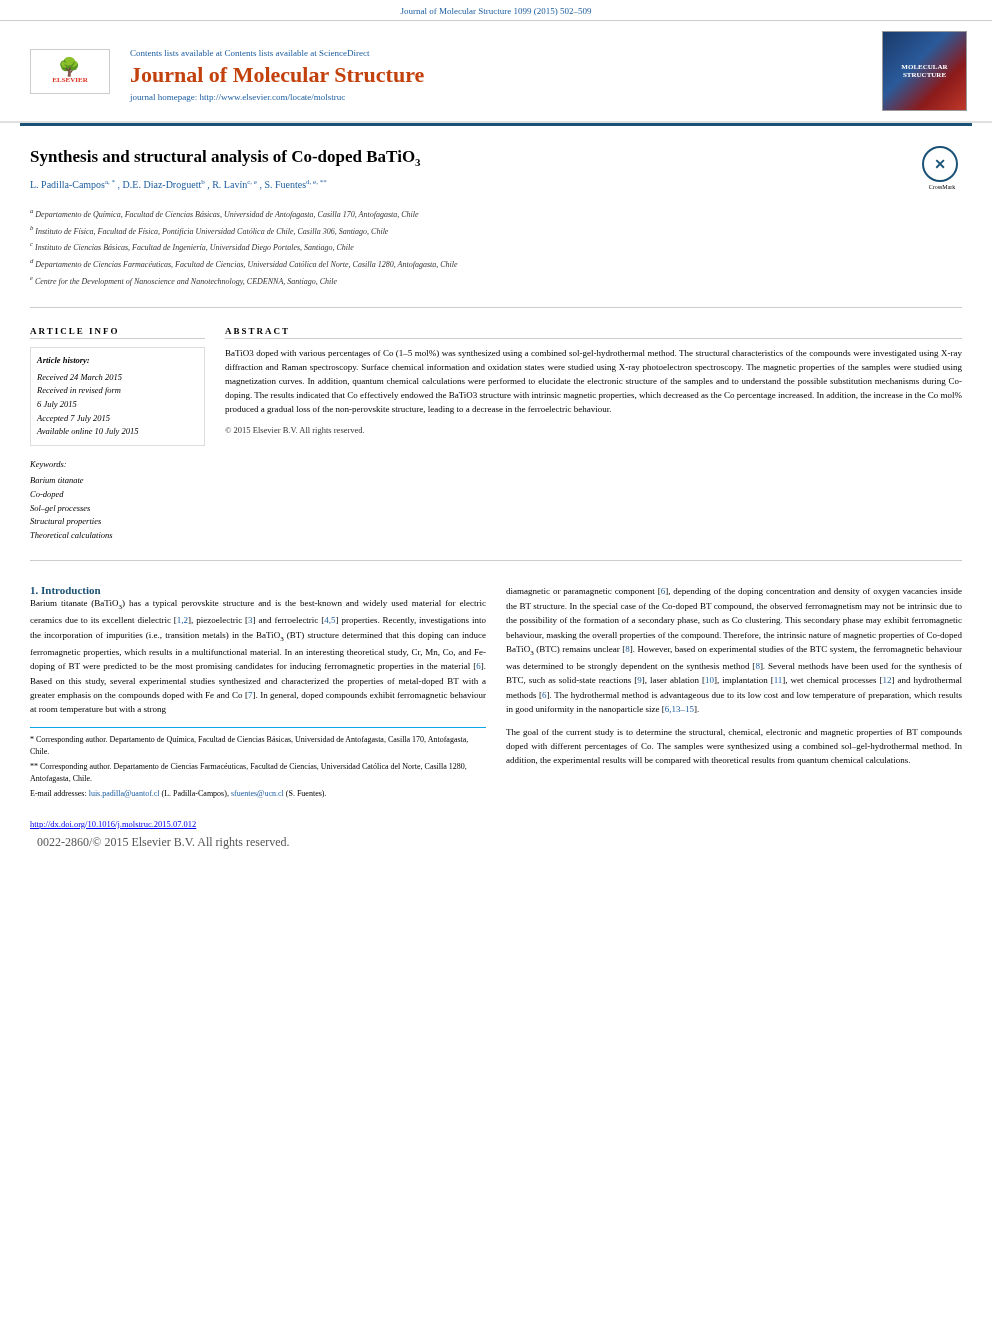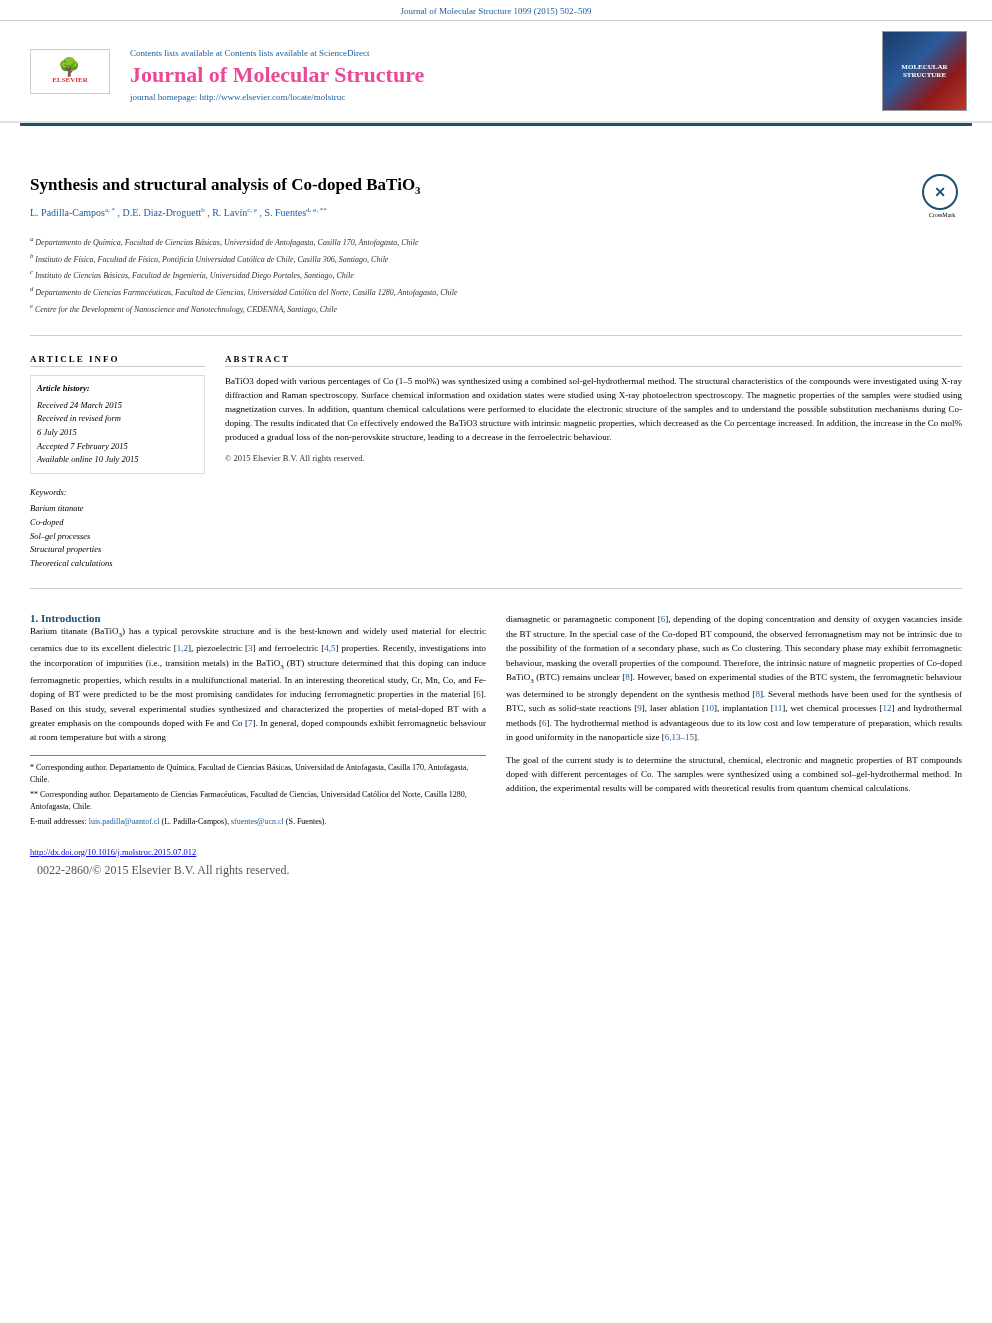--- a/index.html
+++ b/index.html
@@ -60,21 +60,21 @@
       margin-top: 8px;
     }
     .header-center .sciencedirect-link {
       font-size: 9px;
       color: #2060a0;
       margin-bottom: 4px;
     }
     .header-center .journal-title {
       font-size: 22px;
       font-weight: bold;
-      color: #ec4899;
+      color: #c2410c;
       font-family: "Times New Roman", serif;
       margin-bottom: 4px;
     }
     .header-center .journal-homepage {
       font-size: 9px;
       color: #2060a0;
     }
     .header-right {
       width: 90px;
       flex-shrink: 0;
@@ -98,21 +98,20 @@
       background: #1a5276;
       margin: 0 20px;
     }
 
     
     .article-header {
       padding: 20px 30px 10px;
       display: flex;
       justify-content: space-between;
       align-items: flex-start;
-      margin-top: 28px;
     }
     .article-title-block {
       flex: 1;
     }
     .article-title {
       font-size: 17px;
       font-weight: bold;
       margin-bottom: 8px;
       line-height: 1.3;
     }
@@ -343,21 +342,21 @@
 <hr class="thin-line">
 
 <div class="two-col">
   <div class="left-col">
     <div class="section-label">ARTICLE INFO</div>
     <div class="article-history">
       <div class="history-title">Article history:</div>
       <div>Received 24 March 2015</div>
       <div>Received in revised form</div>
       <div>6 July 2015</div>
-      <div>Accepted 7 February 2015</div>
+      <div>Accepted 7 July 2015</div>
       <div>Available online 10 July 2015</div>
     </div>
     <div class="keywords-box">
       <div class="kw-title">Keywords:</div>
       <div>Barium titanate</div>
       <div>Co-doped</div>
       <div>Sol–gel processes</div>
       <div>Structural properties</div>
       <div>Theoretical calculations</div>
     </div>

